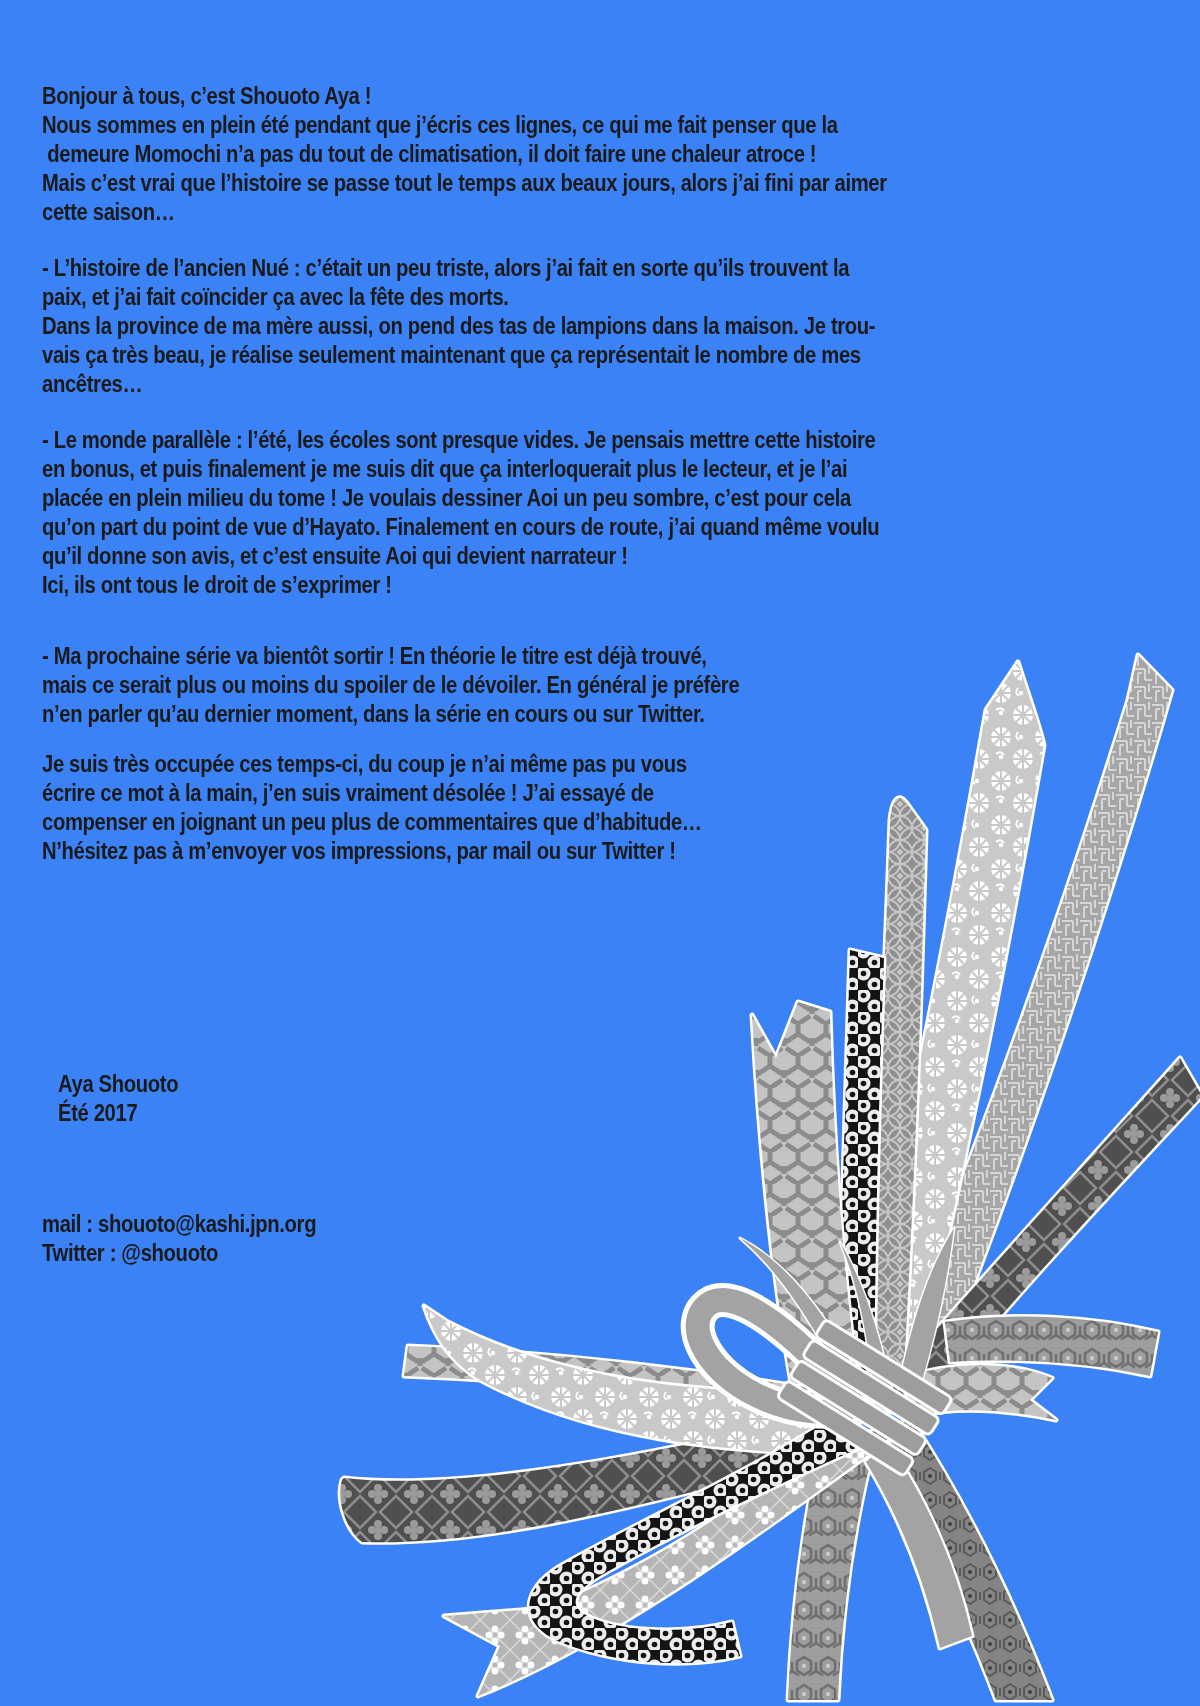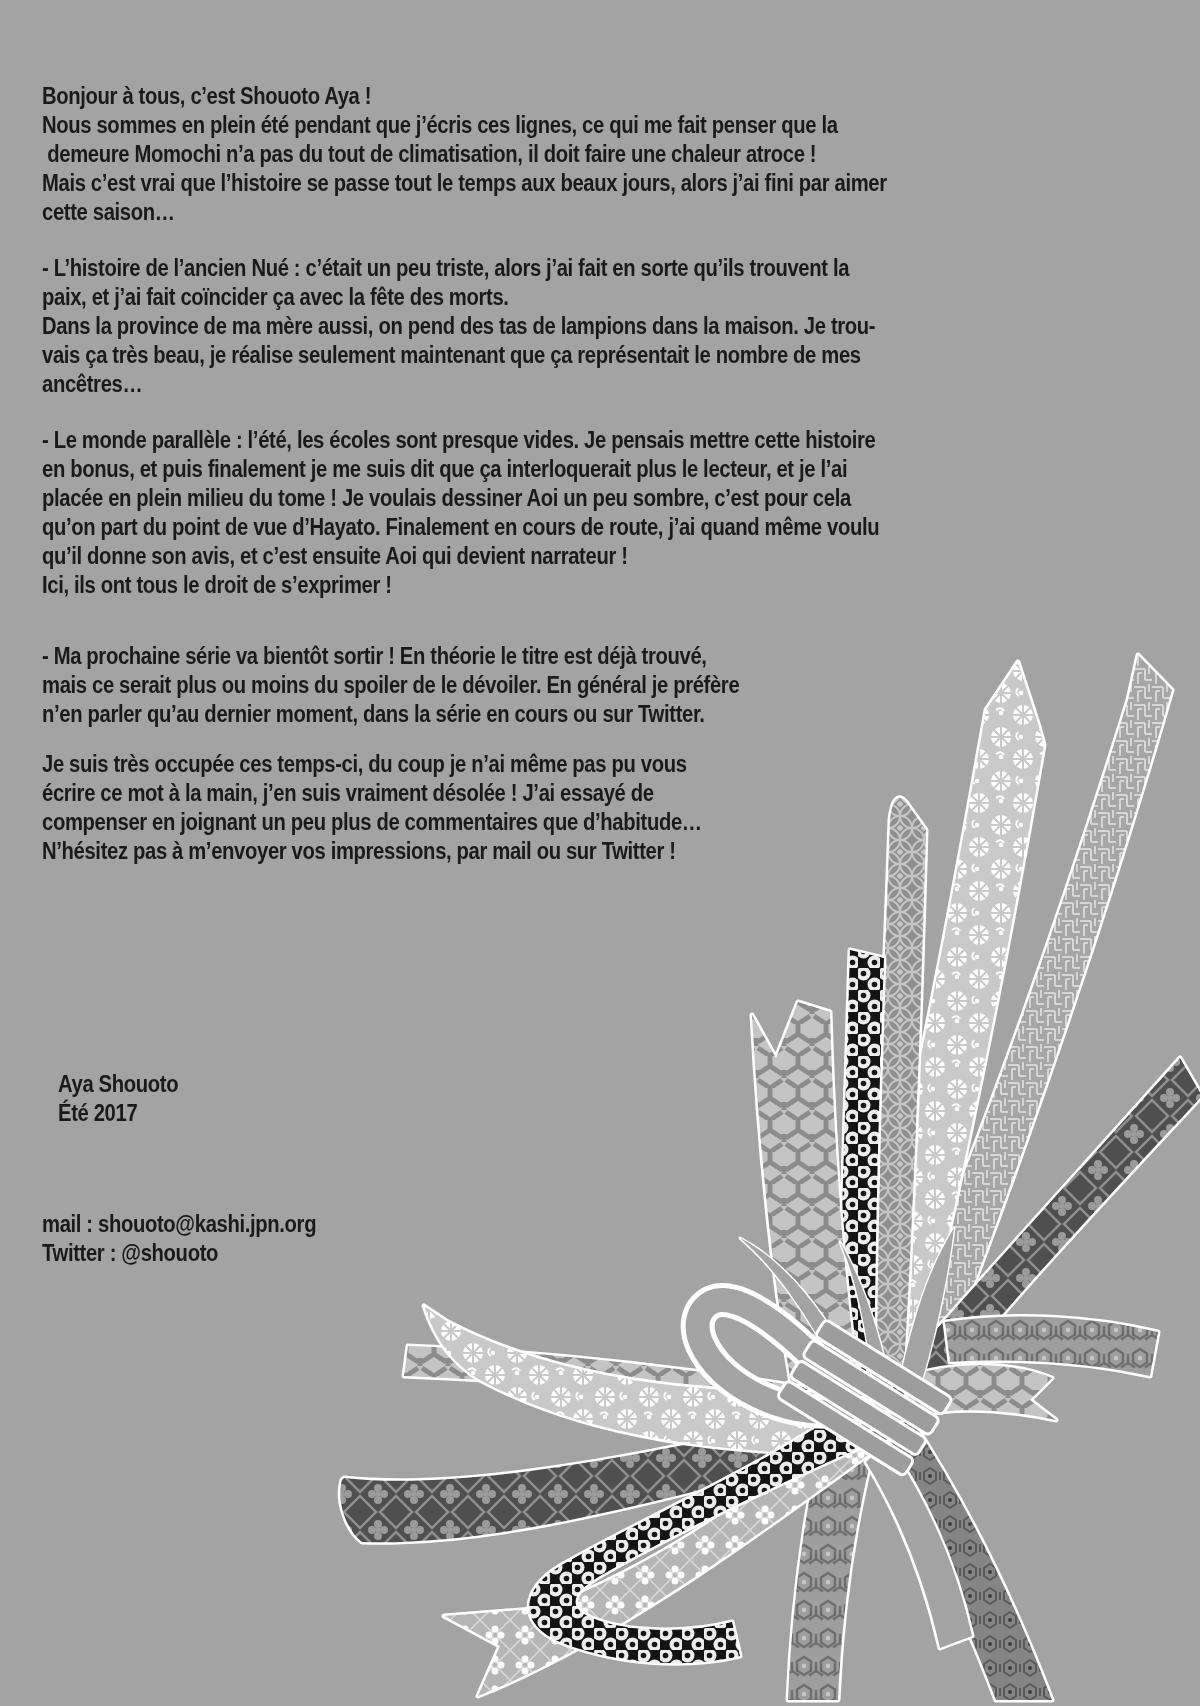--- a/index.html
+++ b/index.html
@@ -1,19 +1,19 @@
 <!DOCTYPE html>
 <html><head>
 <meta charset="utf-8">
 <style>
   html,body{margin:0;padding:0;background:#e8e8e8;}
   .page{
     position:relative;
     width:1200px;height:1706px;
-    background:#a3a3a3;
+    background:#3b82f6;
     overflow:hidden;
     font-family:"Liberation Sans", sans-serif;
   }
   .illus{position:absolute;left:0;top:0;z-index:0;}
   .txt{
     position:absolute;
     z-index:2;
     color:#1a1a1a;
     font-weight:700;
     font-size:23px;

